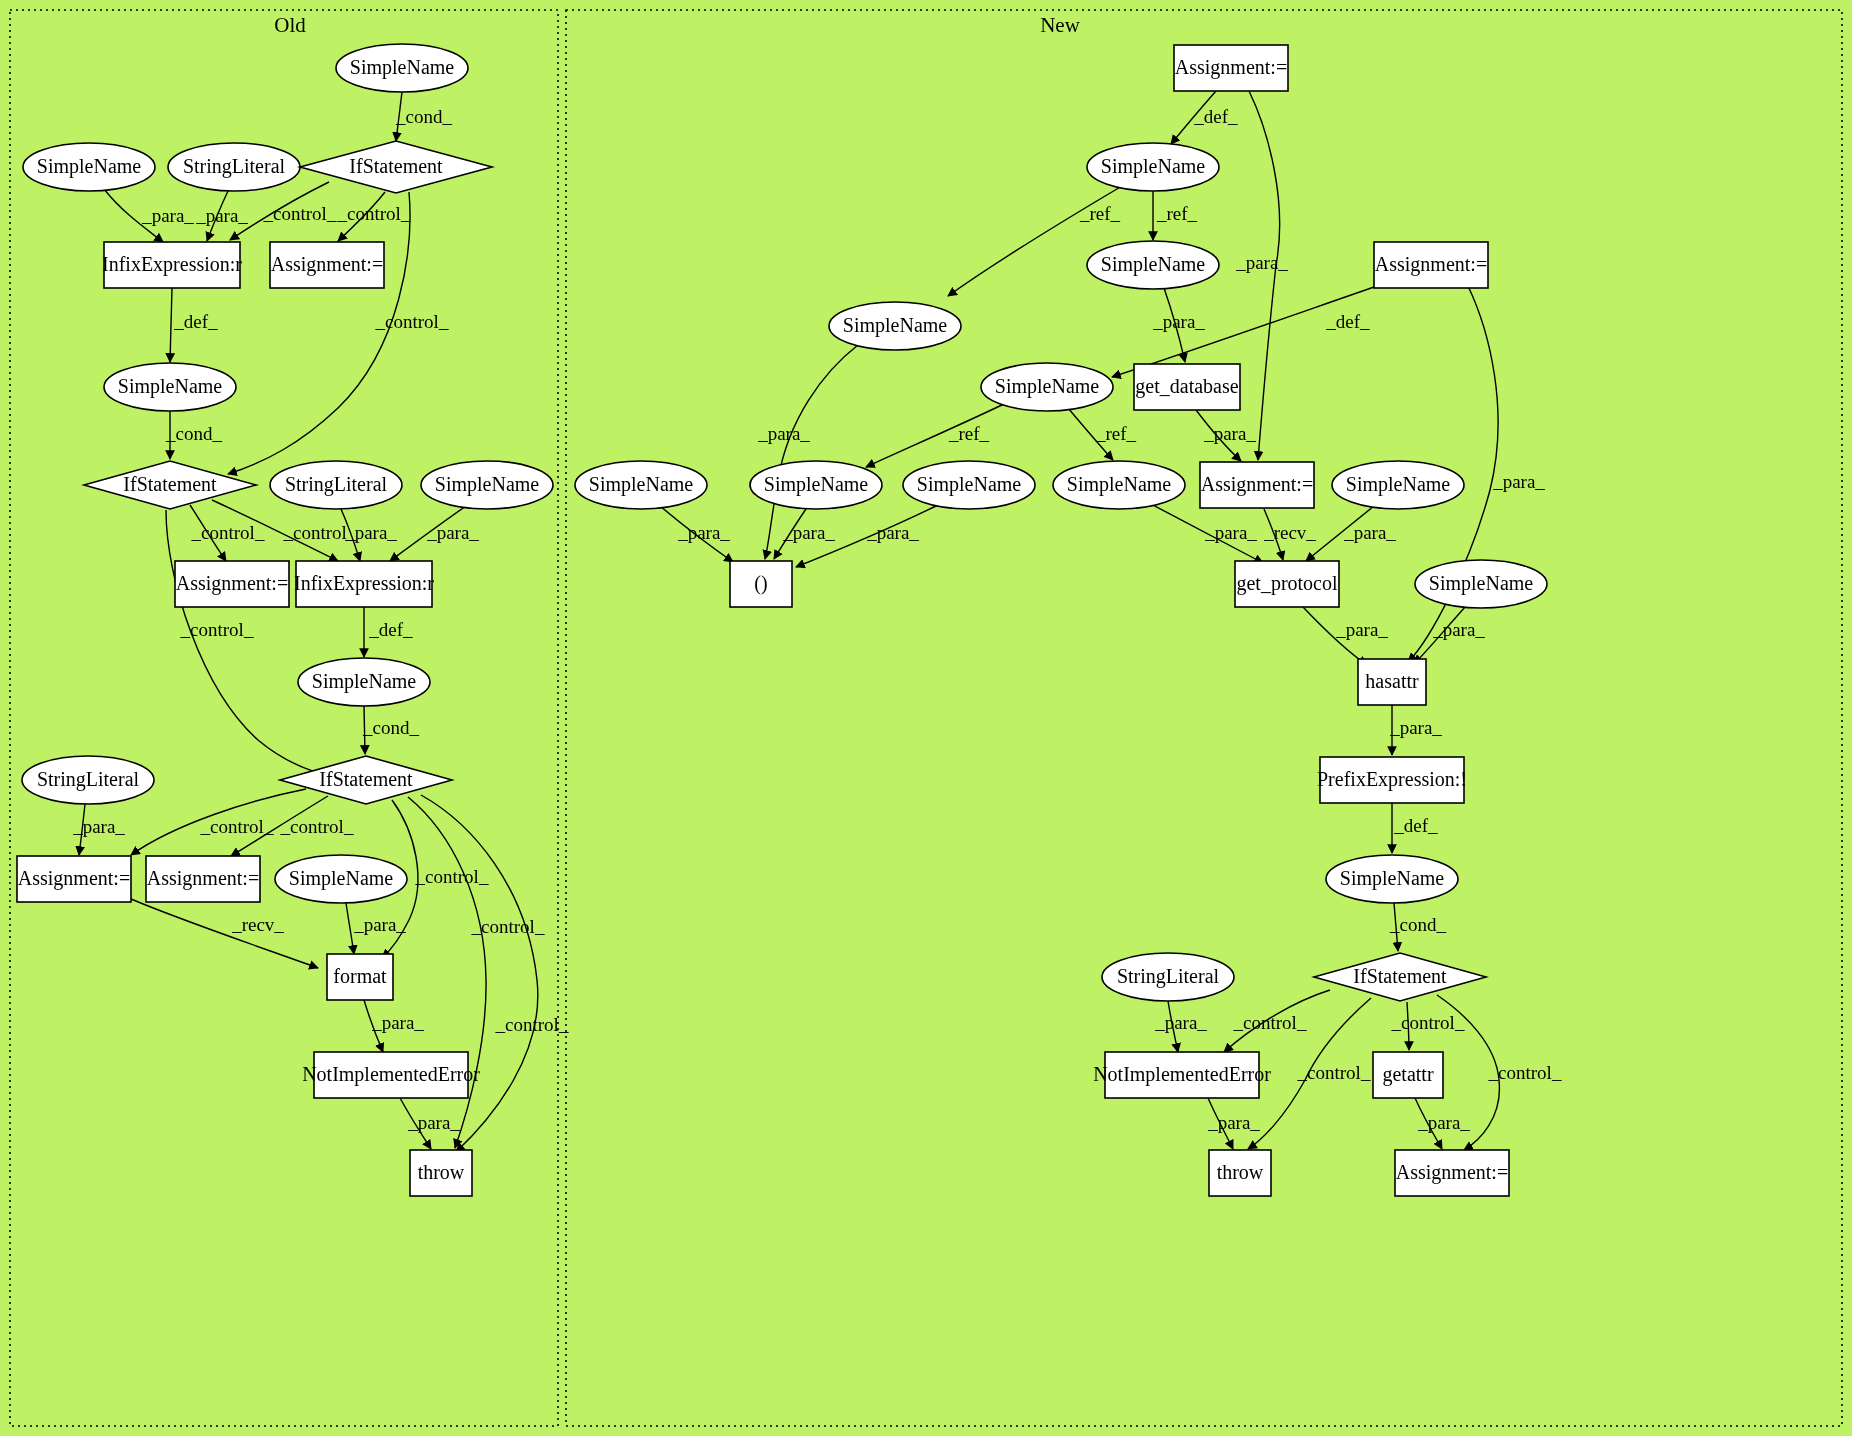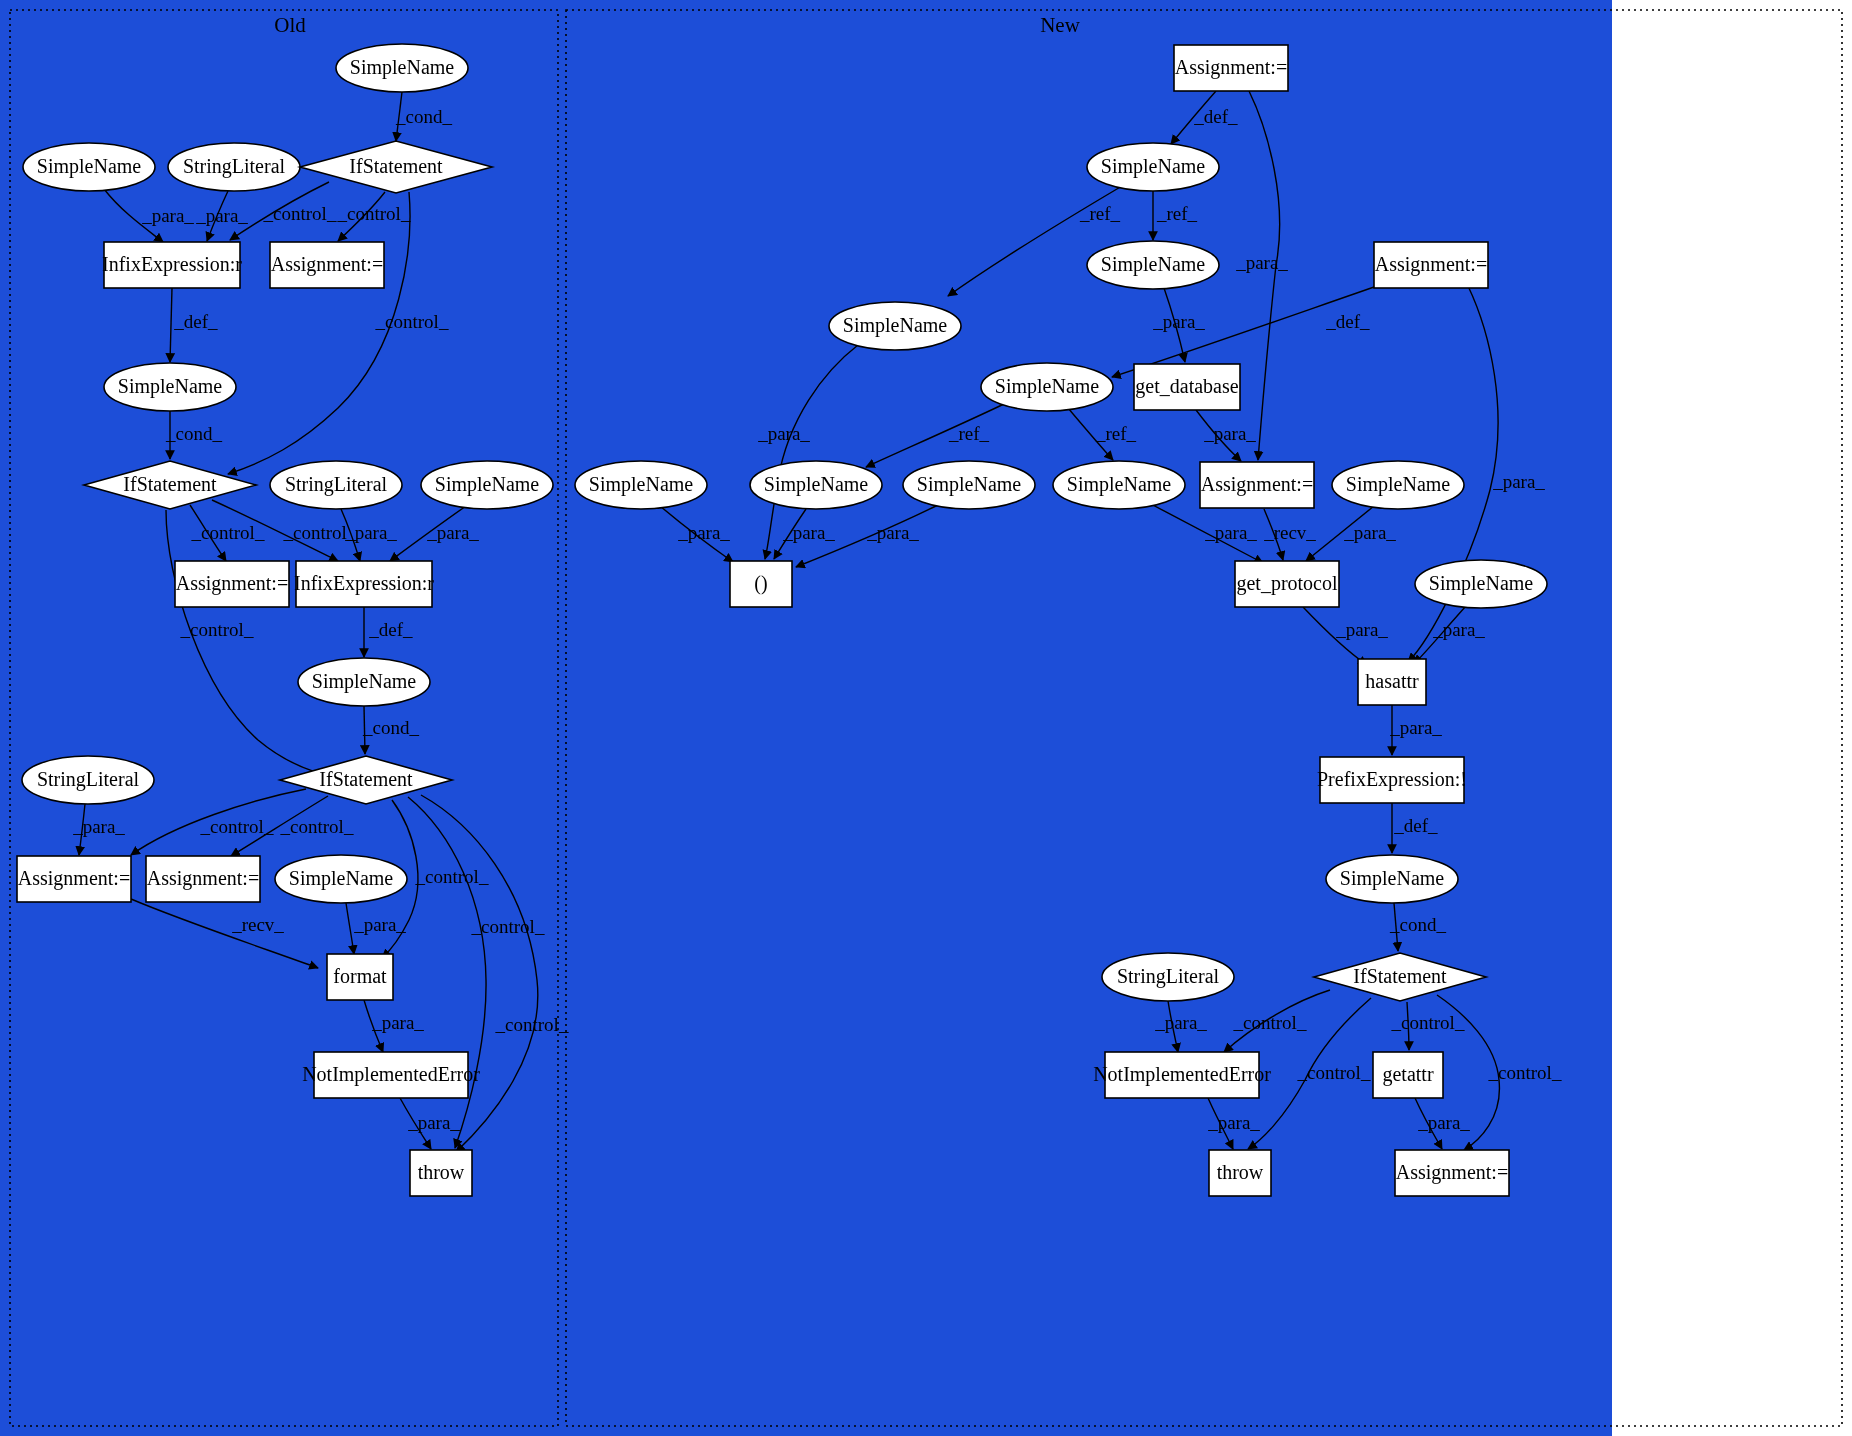--- a/index.html
+++ b/index.html
@@ -2,23 +2,23 @@
 <html><head>
 <meta charset="utf-8">
 <style>
   html, body {
     margin: 0;
     padding: 0;
     background: #ffffff;
   }
   #canvas-wrap {
     position: relative;
-    width: 1612px;
+    width: 1852px;
     height: 1436px;
-    background: #1d4ed8;
+    background: #bef264;
     font-family: "Liberation Serif", "DejaVu Serif", serif;
   }
   svg#graph {
     display: block;
     width: 1852px;
     height: 1436px;
   }
   .node-shape {
     fill: #ffffff;
     stroke: #000000;

